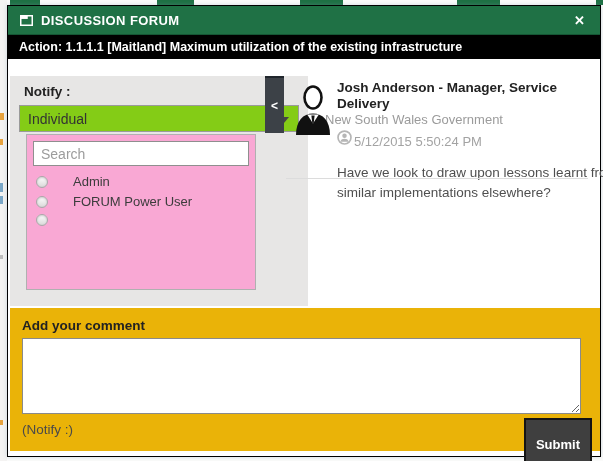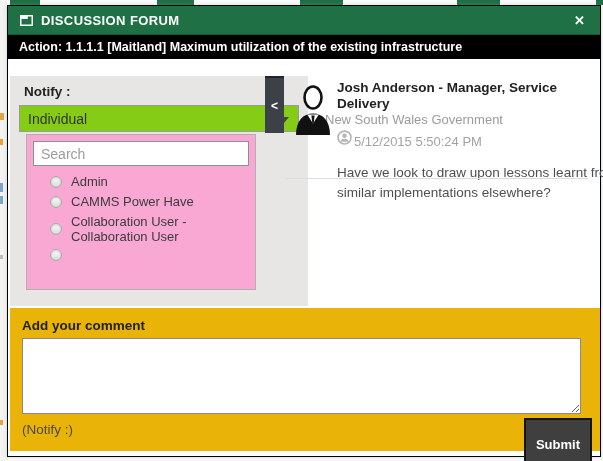--- a/index.html
+++ b/index.html
@@ -73,22 +73,22 @@
     position:absolute; left:16px; top:58px; width:230px; height:156px;
     background:#f9a8d4; border:1px solid #b0b0b0; overflow:hidden;
   }
   .search-input {
     display:block; margin:6px; width:216px; height:25px;
     border:1px solid #8f8f8f; font-family:"Liberation Sans",sans-serif;
     font-size:14px; color:#333; padding:0 7px; outline:none;
   }
   .search-input::placeholder { color:#9c9c9c; }
   .radio-row {
-    display:flex; align-items:center; gap:9px;
-    padding:2px 6px 2px 23px; cursor:pointer; margin-bottom:1px;
+    display:flex; align-items:center; gap:25px;
+    padding:2px 6px 2px 9px; cursor:pointer; margin-bottom:1px;
   }
   .radio-circle {
     width:12px; height:12px; border-radius:50%; flex:0 0 12px;
     border:1px solid #a9a9a9;
     background:linear-gradient(#fefefe,#d9d9d9);
     box-shadow:inset 0 1px 2px rgba(0,0,0,.18);
   }
   .radio-label { font-size:13px; color:#3c3c3c; }
 
   
@@ -179,25 +179,21 @@
 
       <div class="listbox">
         <input class="search-input" type="text" placeholder="Search" style="">
 
         <div class="radio-row">
           <span class="radio-circle"></span>
           <span class="radio-label">Admin</span>
         </div>
         <div class="radio-row">
           <span class="radio-circle"></span>
-          <span class="radio-label">CAMMS Power Have</span>
-        </div>
-        <div class="radio-row">
-          <span class="radio-circle"></span>
-          <span class="radio-label">Collaboration User - Collaboration User</span>
+          <span class="radio-label">FORUM Power User</span>
         </div>
         <div class="radio-row">
           <span class="radio-circle"></span>
         </div>
       </div>
     </div>
 
     <button class="collapse-btn">&lt;</button>
 
     <div class="comment">

